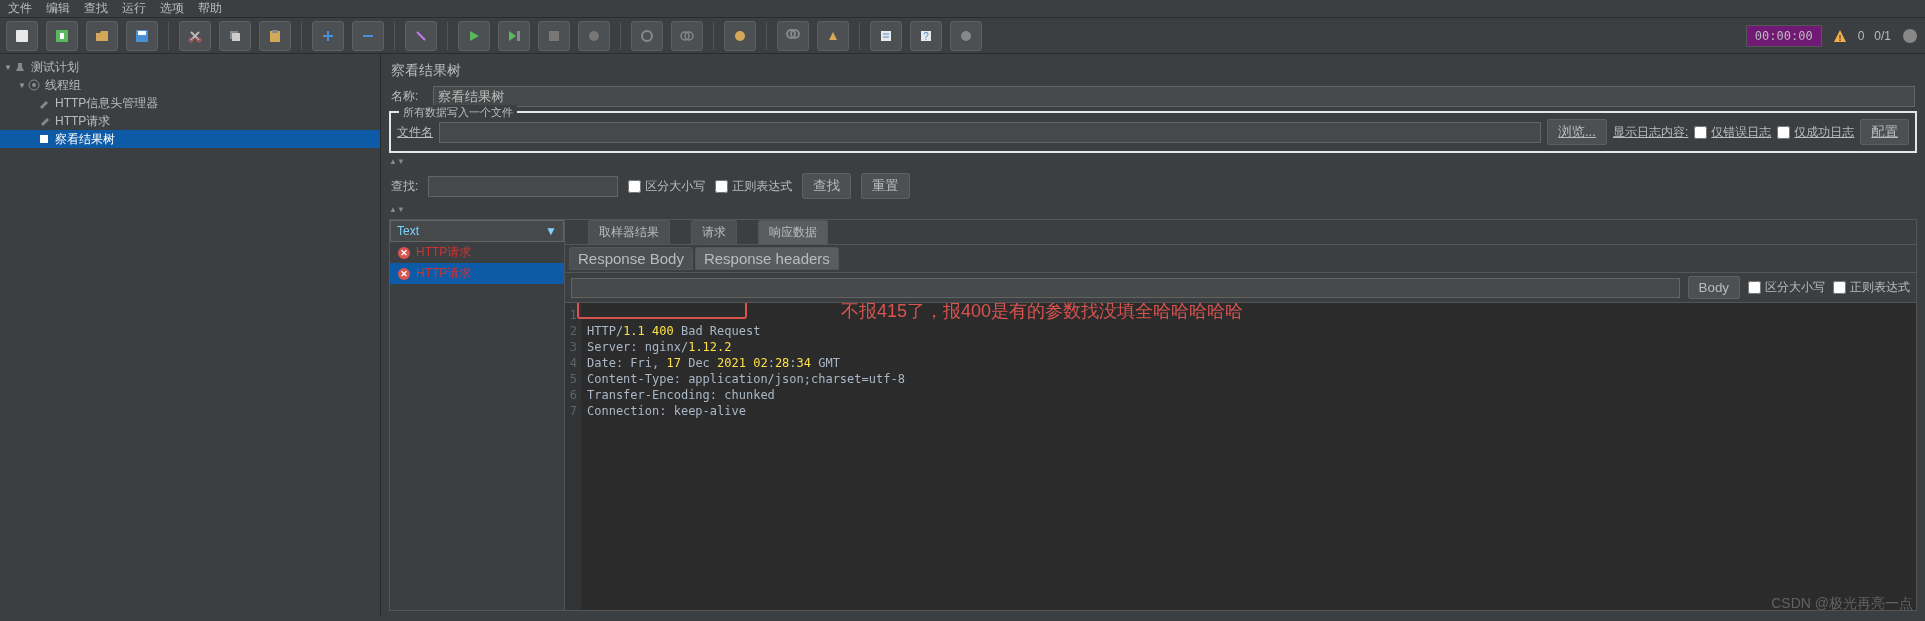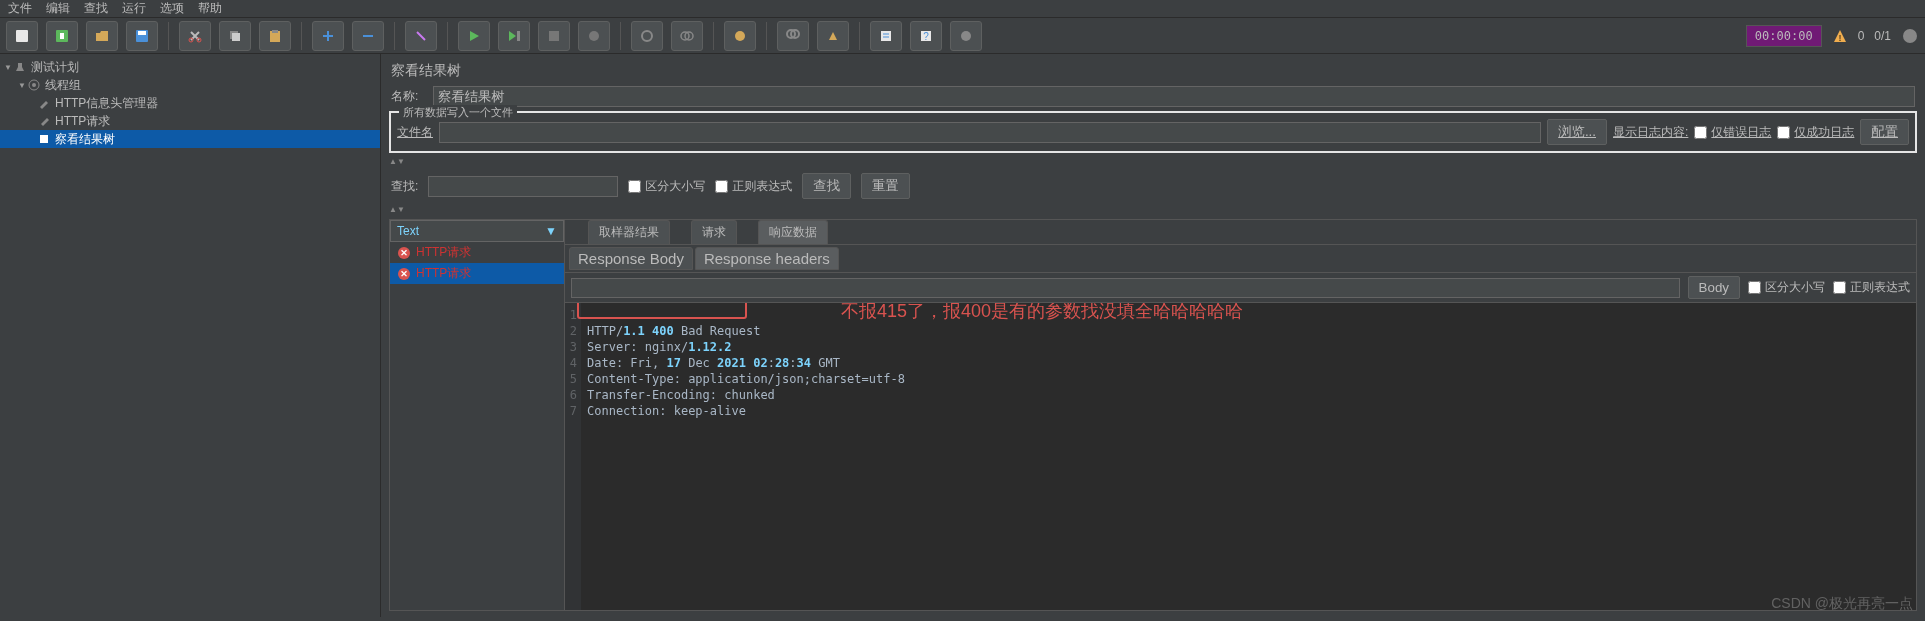--- a/index.html
+++ b/index.html
@@ -262,21 +262,21 @@
       line-height: 16px;
     }
     .code {
       flex: 1;
       padding: 4px 6px;
       color: #a9b7c6;
       line-height: 16px;
       white-space: pre;
       position: relative;
     }
-    .code .num { color: #7dd3fc; font-weight: bold; }
+    .code .num { color: #fde047; }
     .code .line { display: block; }
     .highlight-box {
       position: absolute;
       border: 2px solid #d9534f;
       border-radius: 3px;
       pointer-events: none;
     }
     .annotation {
       position: absolute;
       color: #d9534f;

